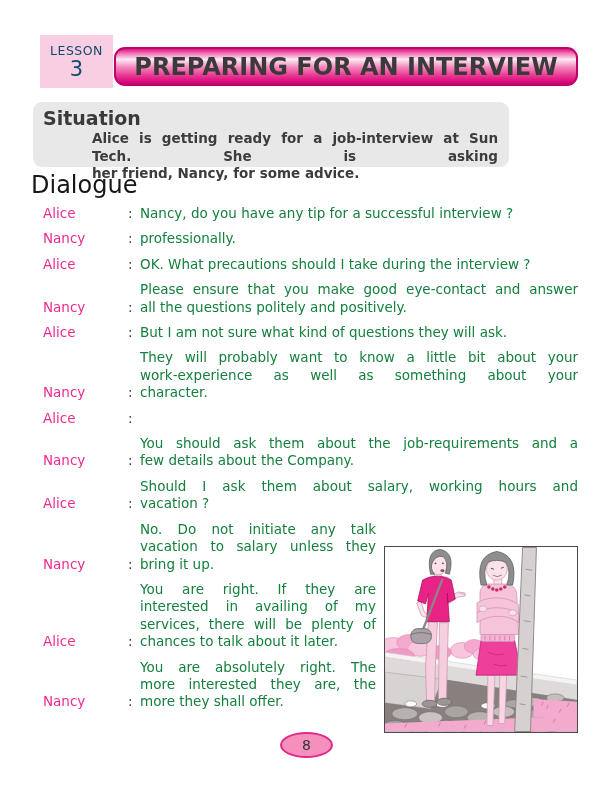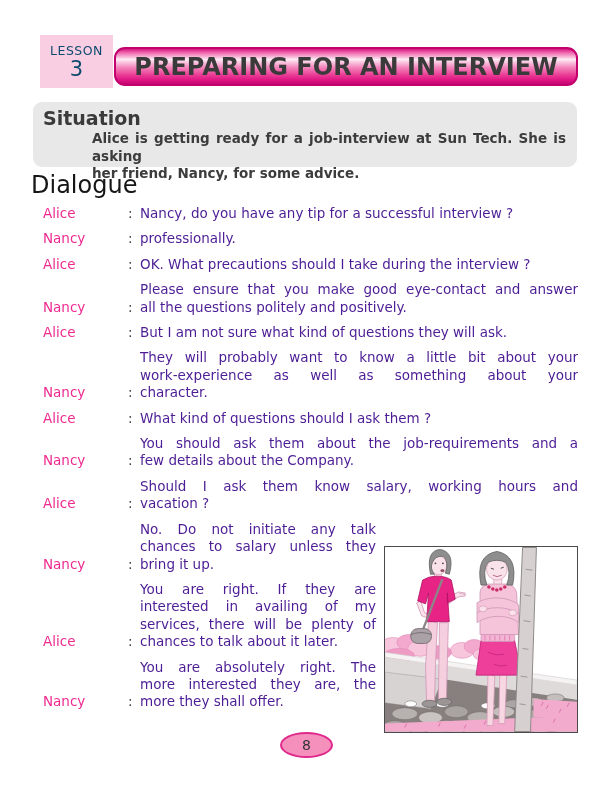--- a/index.html
+++ b/index.html
@@ -22,36 +22,36 @@
     border:2px solid var(--banner-border,#c2006e); border-radius:11px;
     background:linear-gradient(180deg,#d61880 0%, #ef63ab 10%, #fdeaf4 30%, #f487bd 52%, #ea3d95 74%, #dd1280 90%, #c40570 100%);
     display:flex; align-items:center; justify-content:center;
   }
   .banner .title {
     font-weight:bold; font-size:24px; color:#3a3a3a; letter-spacing:0px;
     font-family:"DejaVu Sans", sans-serif; white-space:nowrap;text-align:right;
   }
   
   .situation {
-    position:absolute; left:33px; top:102px; width:544px; height:65px;
+    position:absolute; left:33px; top:102px; width:476px; height:65px;
     background:var(--situation-bg,#e8e8e8); border-radius:9px;
   }
   .situation h2 { margin:5px 0 0 10px; font-size:19px; color:#3a3a3a; font-weight:bold; }
   .situation .body {
     margin:1px 11px 0 59px; font-size:13.5px; font-weight:bold;
     color:#3c3c3c; line-height:17.5px;
   }
   .jline { text-align:justify; text-align-last:justify; }
   
   .dialogue-h { position:absolute; left:31px; top:171px; font-size:24px; color:#161616; font-weight:normal; }
   .dialogue { position:absolute; left:43px; top:205px; width:535px; }
   .entry { display:flex; margin-bottom:8px; font-size:13.5px; line-height:17.4px;align-items:flex-end; }
   .speaker { width:85px; color:var(--speaker,#ee2a90); flex:none; }
   .colon { width:12px; color:#3f3f3f; flex:none; }
-  .text { width:438px; color:#4c1d95; }
+  .text { width:438px; color:#15803d; }
   .entry.narrow .text { width:236px; }
   
   .illustration {
     position:absolute; left:384px; top:546px; width:194px; height:187px;
     border:1.5px solid #4a4a4a; background:#fff;
   }
   .illustration svg { display:block; width:100%; height:100%; }
   
   .page-badge {
     position:absolute; left:280px; top:732px; width:53px; height:26px;
@@ -124,46 +124,43 @@
         <div class="colon">:</div>
         <div class="text">
           <div class="jline">They will probably want to know a little bit about your</div>
           <div class="jline">work-experience as well as something about your</div>
           <div>character.</div>
         </div>
       </div>
       <div class="entry">
         <div class="speaker">Alice</div>
         <div class="colon">:</div>
-        <div class="text">
-          <div>What kind of questions should I ask them ?</div>
-        </div>
       </div>
       <div class="entry">
         <div class="speaker">Nancy</div>
         <div class="colon">:</div>
         <div class="text">
           <div class="jline">You should ask them about the job-requirements and a</div>
           <div>few details about the Company.</div>
         </div>
       </div>
       <div class="entry">
         <div class="speaker">Alice</div>
         <div class="colon">:</div>
         <div class="text">
-          <div class="jline">Should I ask them know salary, working hours and</div>
+          <div class="jline">Should I ask them about salary, working hours and</div>
           <div>vacation ?</div>
         </div>
       </div>
       <div class="entry narrow">
         <div class="speaker">Nancy</div>
         <div class="colon">:</div>
         <div class="text">
           <div class="jline">No. Do not initiate any talk</div>
-          <div class="jline">chances to salary unless they</div>
+          <div class="jline">vacation to salary unless they</div>
           <div>bring it up.</div>
         </div>
       </div>
       <div class="entry narrow">
         <div class="speaker">Alice</div>
         <div class="colon">:</div>
         <div class="text">
           <div class="jline">You are right. If they are</div>
           <div class="jline">interested in availing of my</div>
           <div class="jline">services, there will be plenty of</div>

